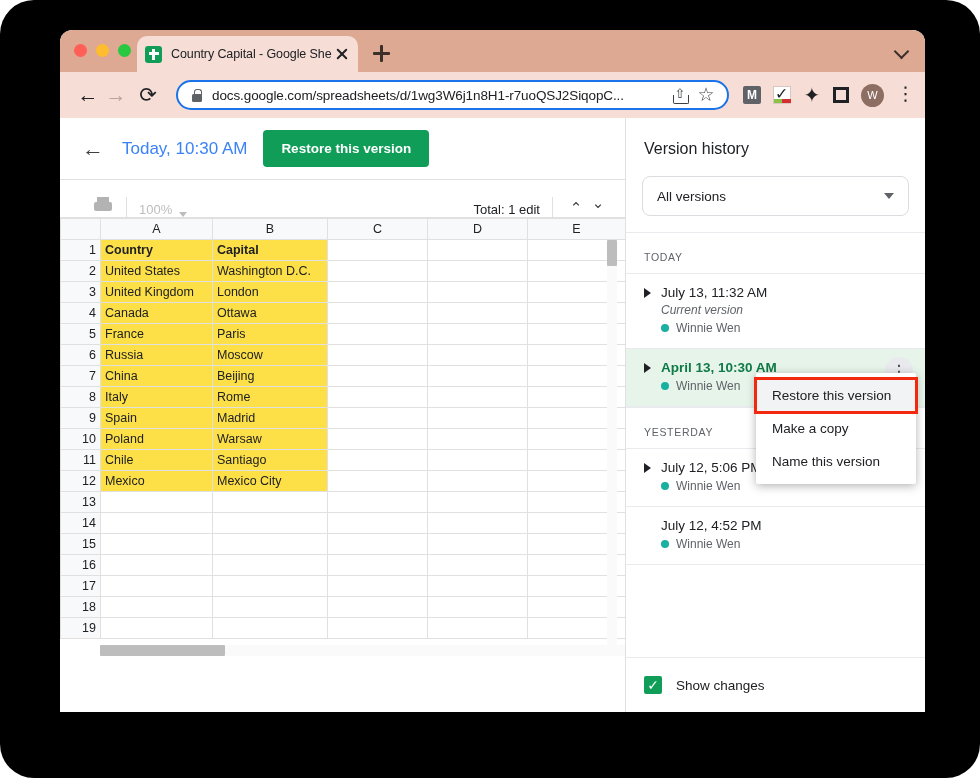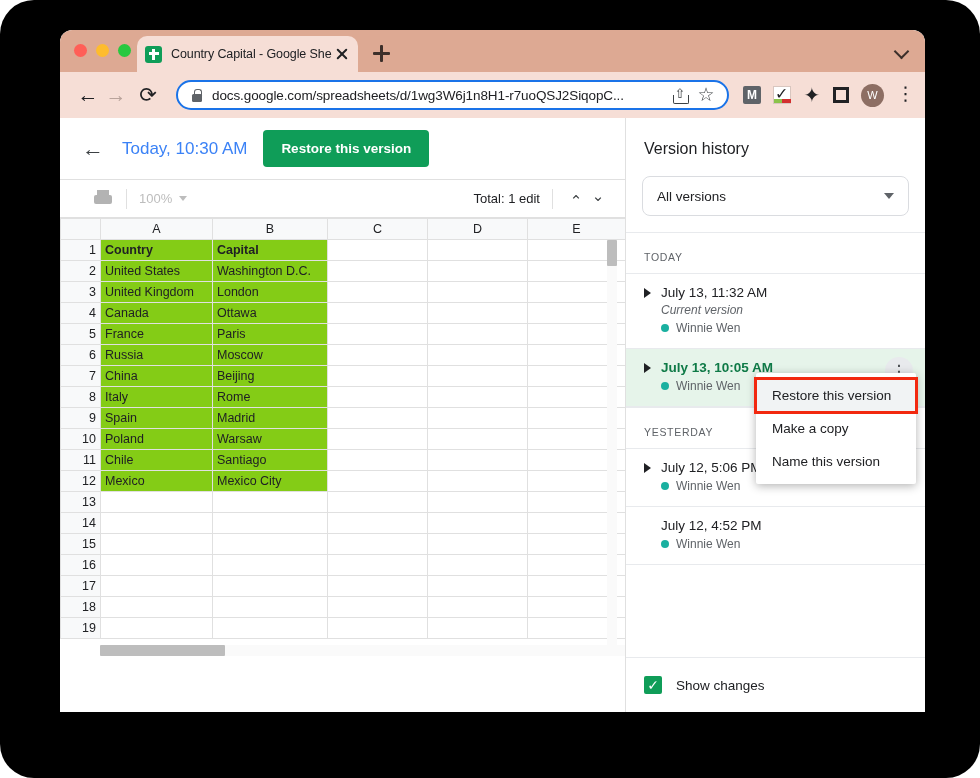--- a/index.html
+++ b/index.html
@@ -219,21 +219,21 @@
   #vh-title { font-size: 17px; color: #3b82f6; white-space: nowrap; }
   #restore-btn {
     background: #0f9d58; color: #fff;
     font-size: 13.5px; font-weight: bold;
     border: none; border-radius: 4px;
     padding: 11px 18px; cursor: pointer;
     white-space: nowrap;
   }
 
   #vh-toolbar {
-    height: 38px; display: flex; align-items: center;
+    height: 38px; display: flex; align-items: flex-end;
     padding: 0 16px; border-bottom: 1px solid #e0e0e0;
     position: relative;
   }
   #print-icon { width: 22px; height: 22px; position: relative; margin-left: 16px; flex:none;}
   #print-icon::before {
     content: ""; position: absolute; left: 2px; top: 7px;
     width: 18px; height: 9px; background: #b3b3b3; border-radius: 2px;
   }
   #print-icon::after {
     content: ""; position: absolute; left: 5px; top: 2px;
@@ -269,21 +269,21 @@
   th.colhead {
     background: #f8f9fa; color: #5f6368; font-weight: normal;
     font-size: 11.5px; text-align: center; height: 20px;
   }
   td.rowhead {
     width: 40px; background: #f8f9fa; color: #5f6368;
     font-size: 11px; text-align: right; padding-right: 7px;
   }
   col.ca { width: 112px; } col.cb { width: 115px; }
   col.cc { width: 100px; } col.cd { width: 100px; } col.ce { width: 98px; }
-  td.filled { background: #84cc16; }
+  td.filled { background: #fde047; }
   td.bold { font-weight: bold; }
 
   #grid-vscroll {
     position: absolute; right: 8px; top: 22px;
     width: 10px; height: 412px; background: #fafafa;
   }
   #grid-vthumb {
     position: absolute; right: 8px; top: 22px;
     width: 10px; height: 26px; background: #bdbdbd; border-radius: 1px;
   }
@@ -674,21 +674,21 @@
               </div>
               <div class="vh-sub">Current version</div>
               <div class="vh-user">
                 <div class="vh-dot"></div>
                 <div class="vh-username">Winnie Wen</div>
               </div>
             </div>
             <div class="vh-item selected">
               <div class="vh-row1">
                 <div class="vh-tri"></div>
-                <div class="vh-date">July 13, 10:05 AM</div>
+                <div class="vh-date">April 13, 10:30 AM</div>
               </div>
               <div class="vh-user">
                 <div class="vh-dot"></div>
                 <div class="vh-username">Winnie Wen</div>
               </div>
               <div id="vh-kebab"></div>
             </div>
             <div class="vh-daylabel">YESTERDAY</div>
             <div class="vh-item">
               <div class="vh-row1">

